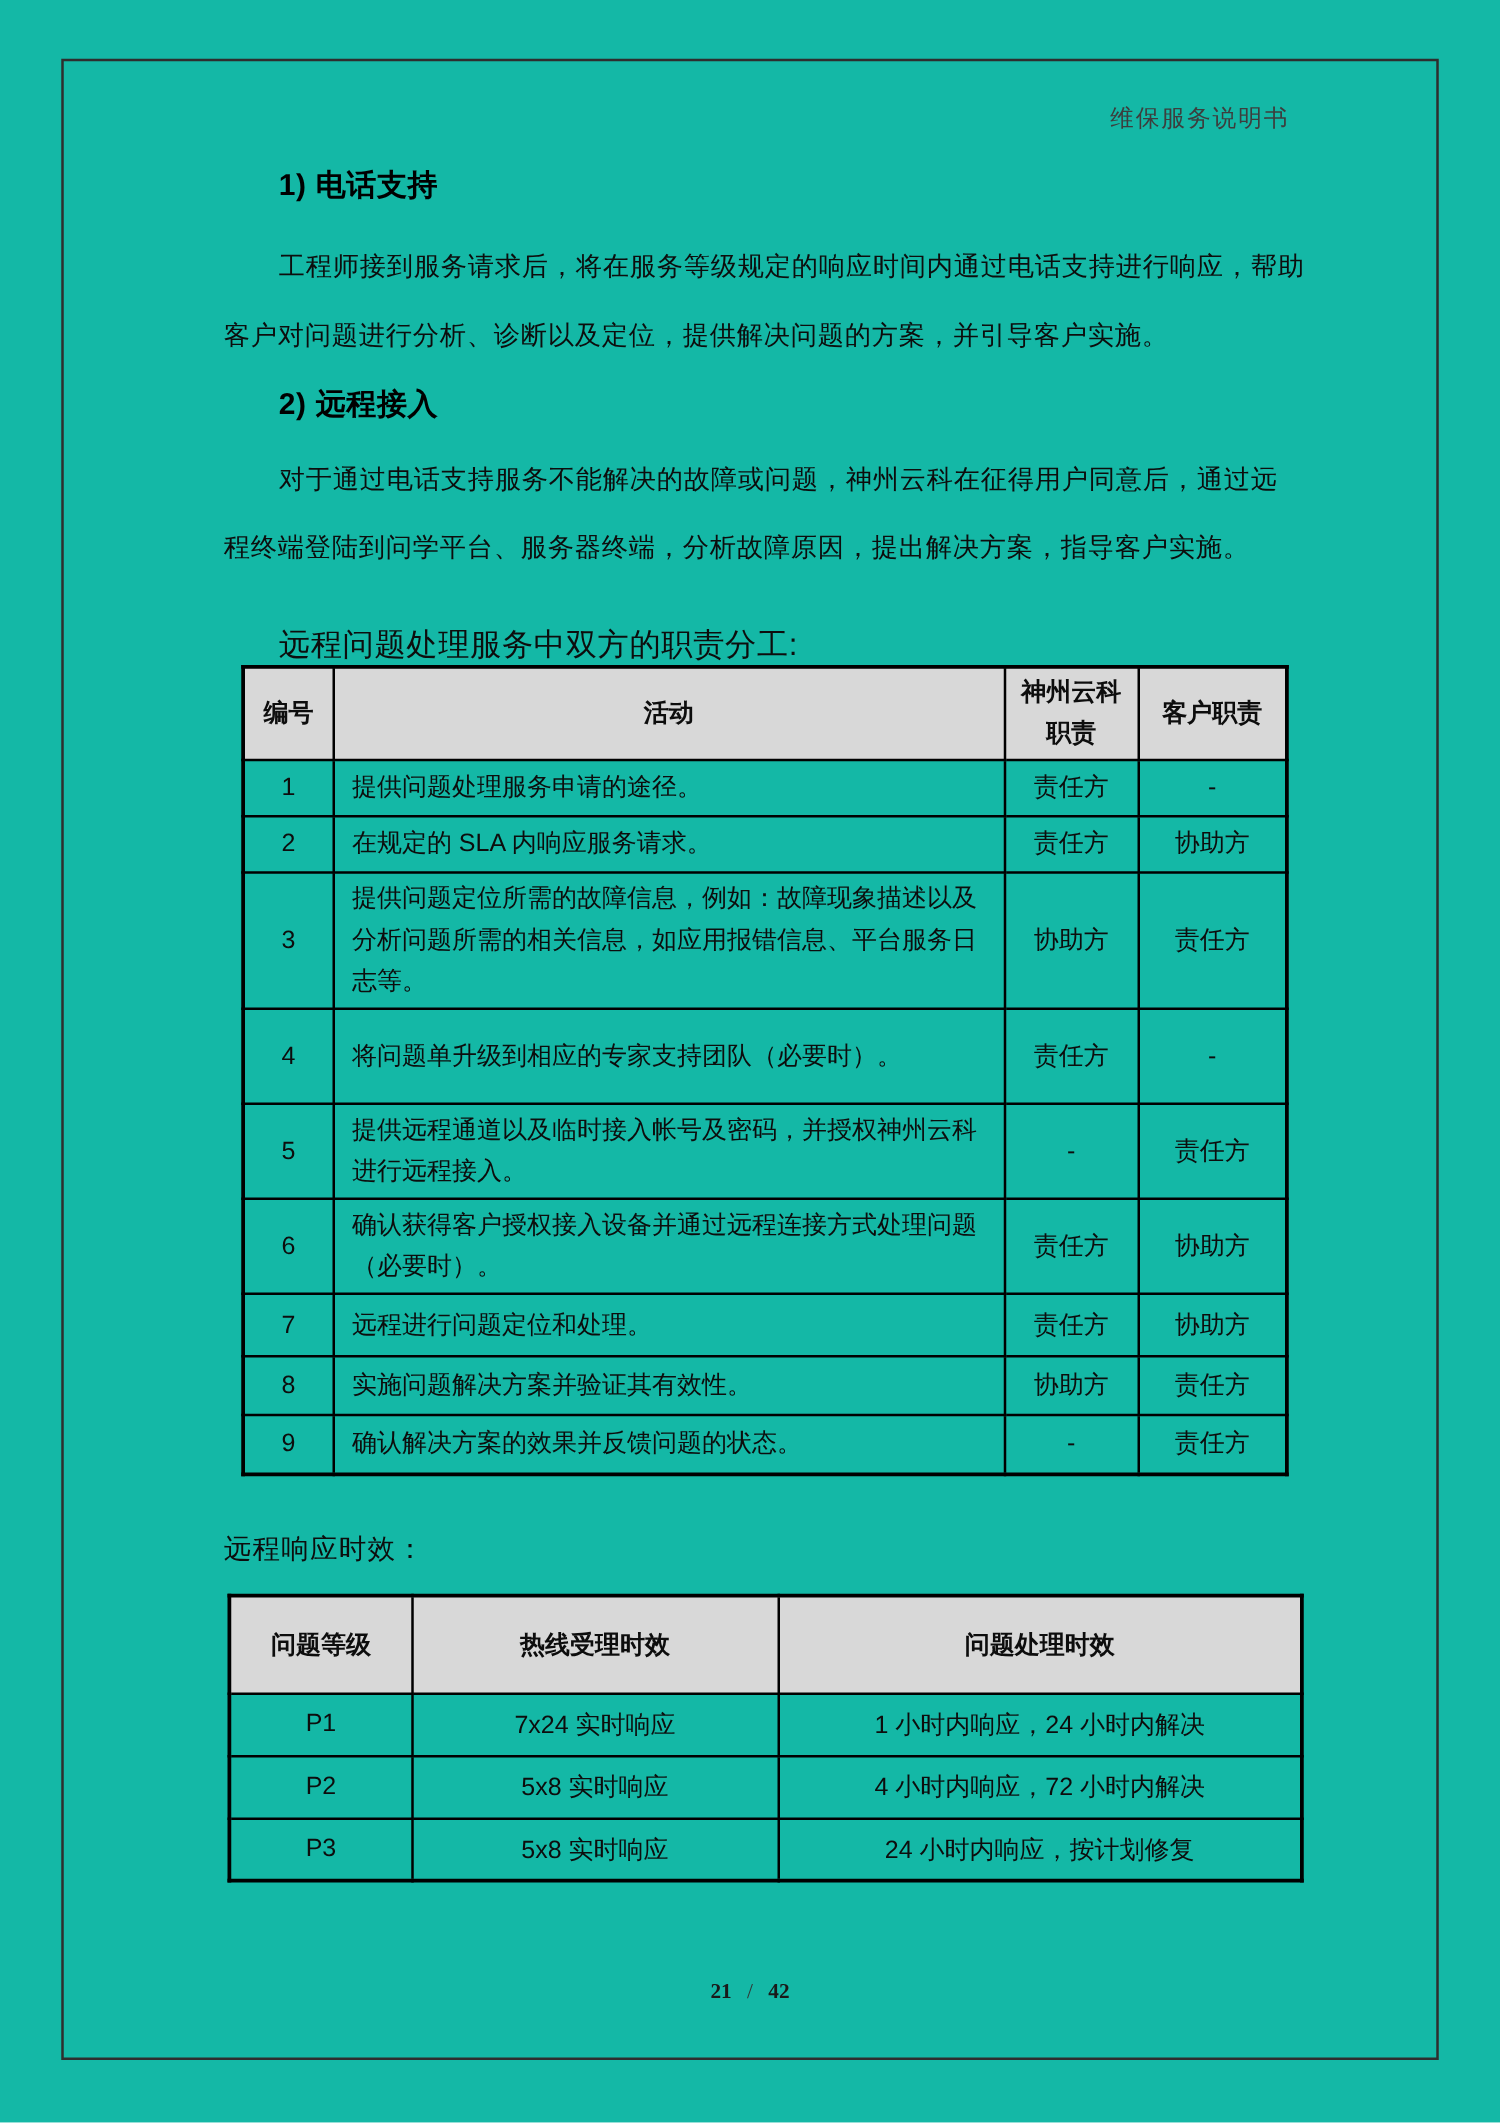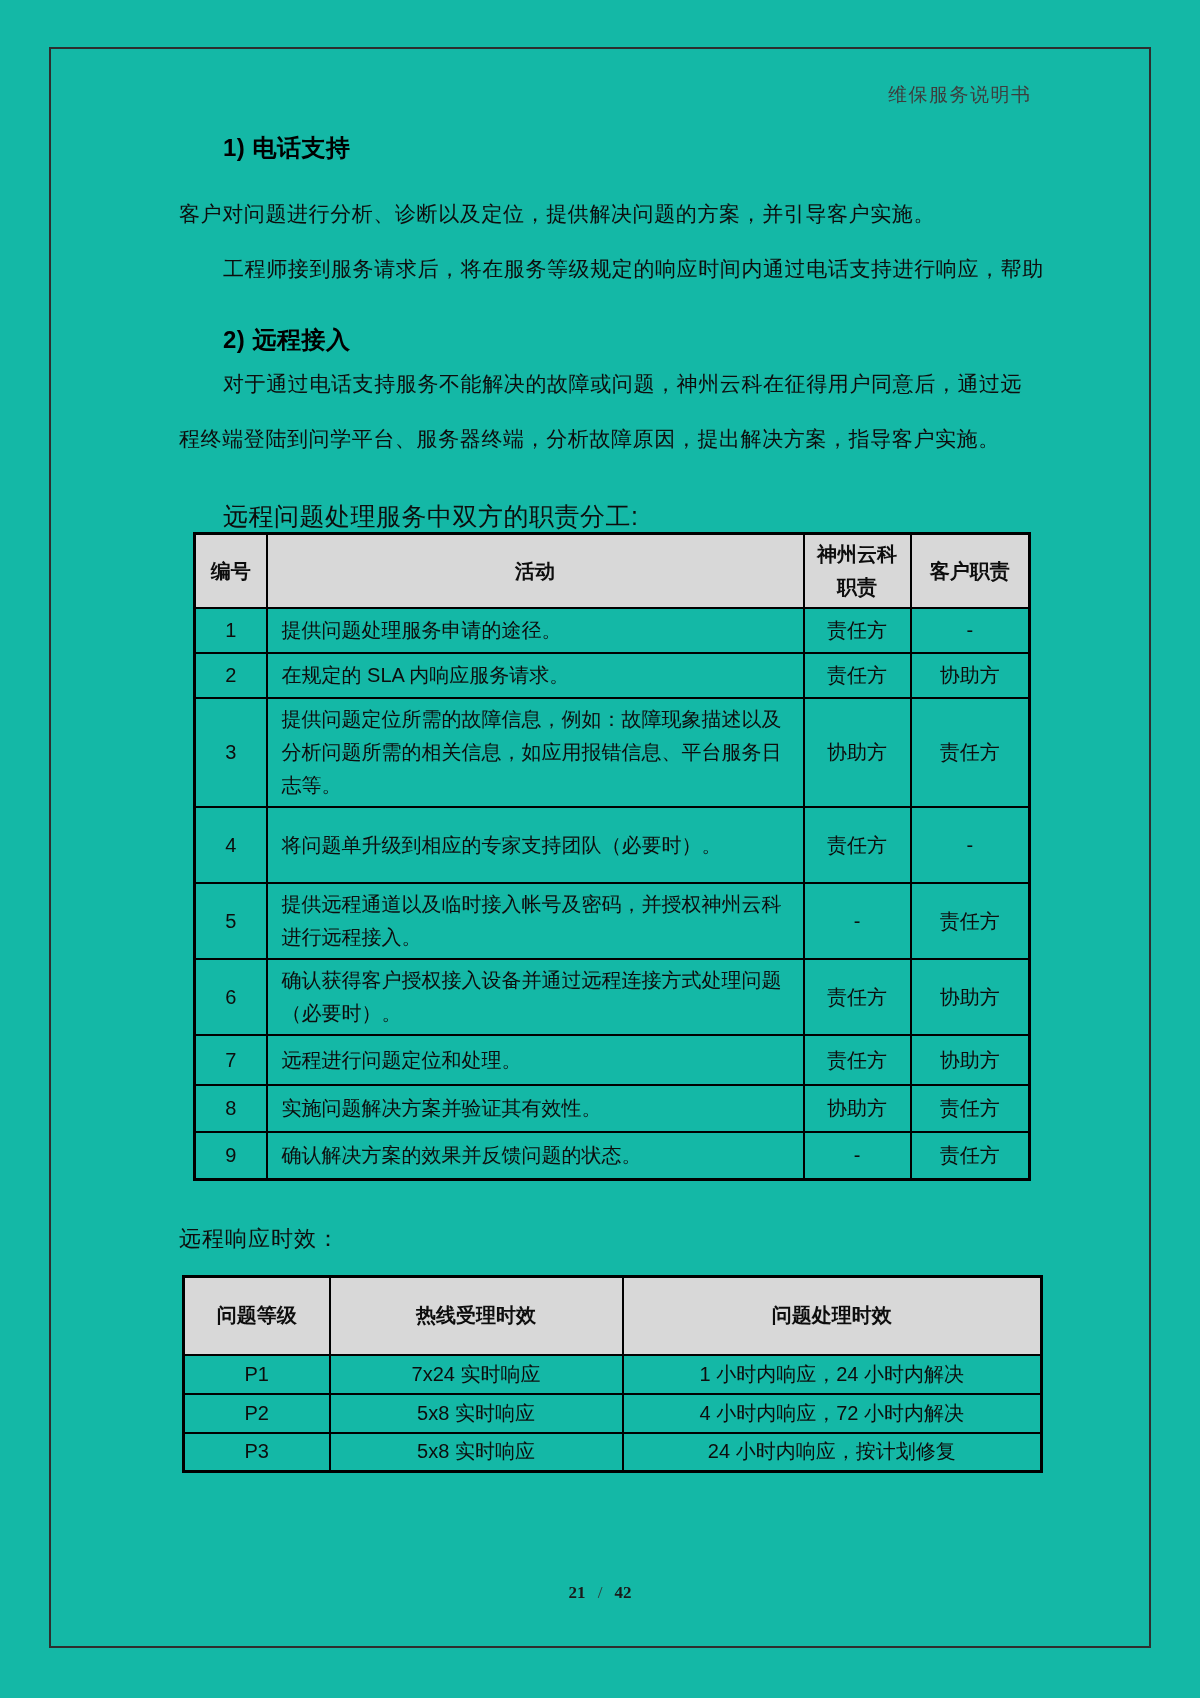--- a/index.html
+++ b/index.html
@@ -13,21 +13,21 @@
   }
   .doc-header{
     position:absolute;top:82px;left:888px;
     font-family:"Liberation Serif","DejaVu Serif",serif;
     font-size:19px;letter-spacing:1.5px;color:#3d3d3d;
   }
   .sec-heading{
     position:absolute;font-size:24px;font-weight:bold;color:#000000;letter-spacing:0.5px;
   }
   .sec-heading.h1{left:223px;top:132px;}
-  .sec-heading.h2{left:223px;top:324px;}
+  .sec-heading.h2{left:223px;top:307px;}
   .para{position:absolute;left:179px;width:860px;font-size:21px;color:#0d0d0d;}
   .para .line{line-height:55px;letter-spacing:0.6px;white-space:nowrap;}
   .para .line.first{padding-left:44px;}
   .para.p1{top:186px;}
   .para.p2{top:356px;}
   .table-intro{
     position:absolute;left:223px;top:500px;font-size:25px;line-height:33px;
     letter-spacing:0.5px;color:#0d0d0d;white-space:nowrap;
   }
   table{border-collapse:collapse;table-layout:fixed;}
@@ -50,41 +50,41 @@
     position:absolute;left:179px;top:1222px;font-size:22px;line-height:34px;
     letter-spacing:1px;color:#0d0d0d;white-space:nowrap;
   }
   .sla-table{position:absolute;left:182px;top:1275px;width:858px;border:3px solid #000000;}
   .sla-table th,.sla-table td{
     border:2px solid #000000;font-size:20px;text-align:center;vertical-align:middle;
     box-sizing:border-box;color:#0d0d0d;
   }
   .sla-table th{background:#d8d8d8;font-weight:bold;}
   .sla-table thead tr{height:78px;}
-  .sla-table tbody tr{height:39px;}
+  .sla-table tbody tr{height:50px;}
   .page-footer{
     position:absolute;left:0;top:1583px;width:1200px;text-align:center;
     font-family:"Liberation Serif","DejaVu Serif",serif;font-size:17px;color:#1a1a1a;
   }
   .page-footer .num{font-weight:bold;}
   .page-footer .sep{margin:0 8px;font-weight:normal;color:#333333;}
 </style>
 </head>
 <body>
 
 <div class="page">
   <div class="page-border"></div>
 
   <div class="doc-header">维保服务说明书</div>
 
   <div class="sec-heading h1">1) 电话支持</div>
 
   <div class="para p1">
+    <div class="line first">工程师接到服务请求后，将在服务等级规定的响应时间内通过电话支持进行响应，帮助</div>
     <div class="line">客户对问题进行分析、诊断以及定位，提供解决问题的方案，并引导客户实施。</div>
-    <div class="line first">工程师接到服务请求后，将在服务等级规定的响应时间内通过电话支持进行响应，帮助</div>
   </div>
 
   <div class="sec-heading h2">2) 远程接入</div>
 
   <div class="para p2">
     <div class="line first">对于通过电话支持服务不能解决的故障或问题，神州云科在征得用户同意后，通过远</div>
     <div class="line">程终端登陆到问学平台、服务器终端，分析故障原因，提出解决方案，指导客户实施。</div>
   </div>
 
   <div class="table-intro">远程问题处理服务中双方的职责分工:</div>

